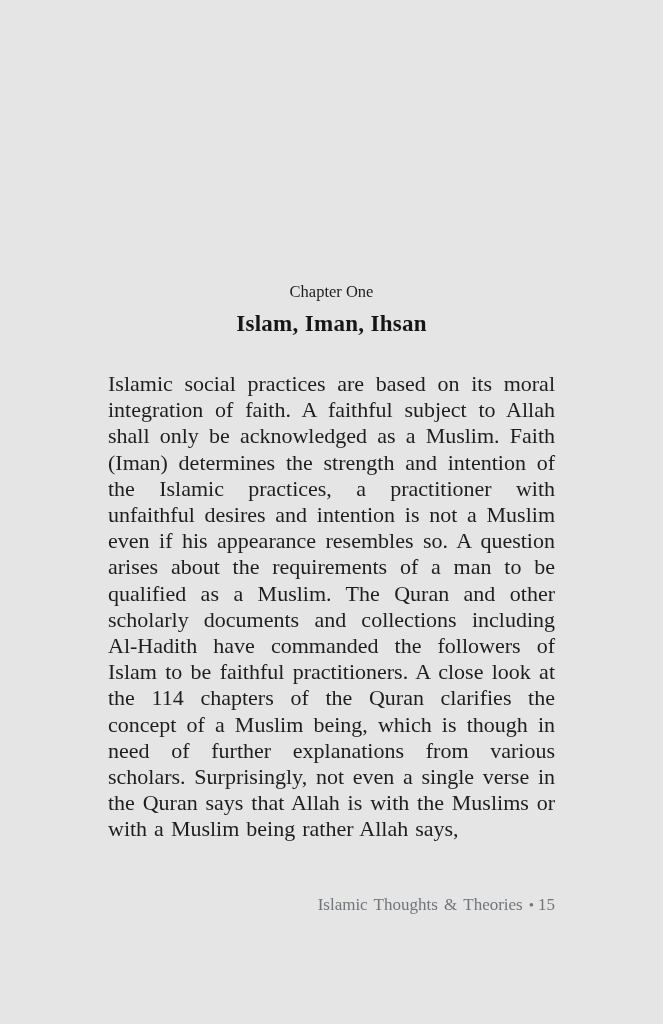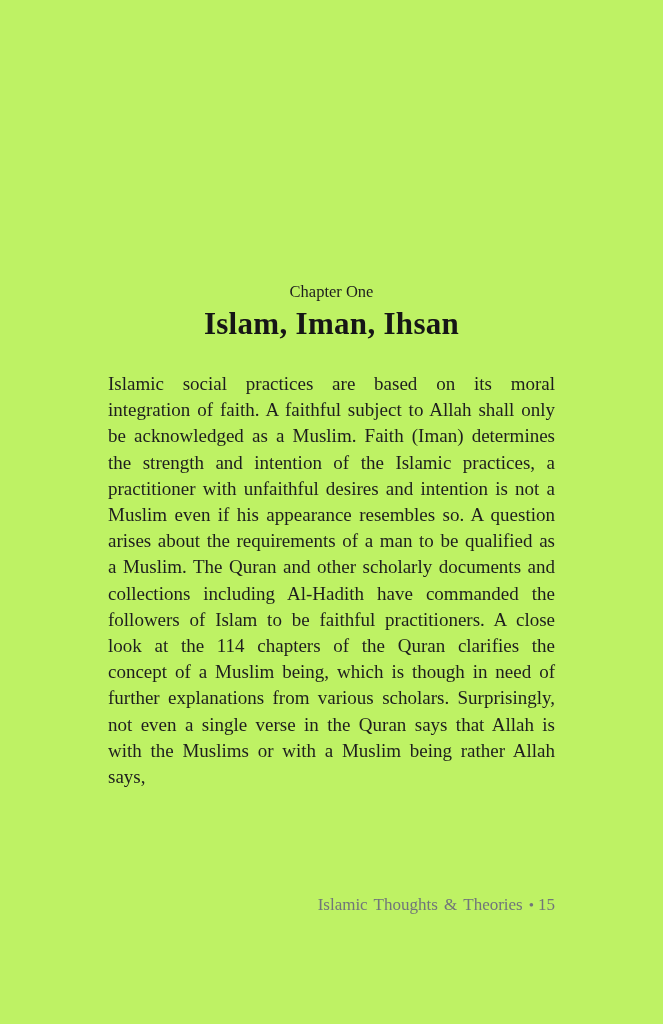--- a/index.html
+++ b/index.html
@@ -4,49 +4,49 @@
 <style>
   html, body {
     margin: 0;
     padding: 0;
     background: #ffffff;
   }
   .page {
     position: relative;
     width: 663px;
     height: 1024px;
-    background: #bef264;
+    background: #e5e5e5;
     font-family: "Liberation Serif", "DejaVu Serif", serif;
     color: #1e1e1e;
     overflow: hidden;
   }
   .content {
     position: absolute;
     left: 108px;
     width: 447px;
     top: 282px;
   }
   .chapter-label {
     text-align: center;
     font-size: 16.5px;
     line-height: 20px;
     color: #1e1e1e;
   }
   .page-title {
     text-align: center;
-    font-size: 31px;
+    font-size: 23px;
     font-weight: 700;
     line-height: 32px;
     margin-top: 6px;
     letter-spacing: 0.3px;
     color: #161616;
   }
   .body-text {
     margin-top: 31px;
-    font-size: 19px;
+    font-size: 22px;
     line-height: 26.2px;
     text-align: justify;
     word-spacing: 1.5px;
   }
   .body-text p {
     margin: 0 0 9px 0;
   }
   .footer {
     position: absolute;
     top: 895px;

